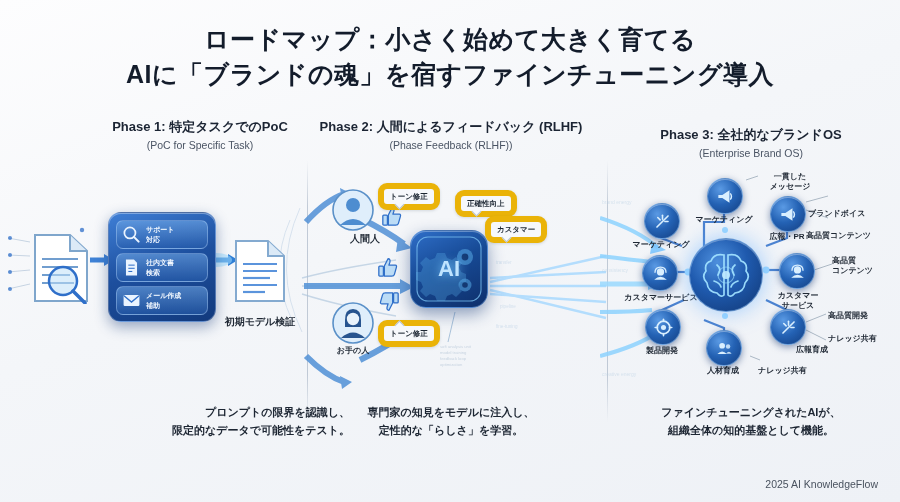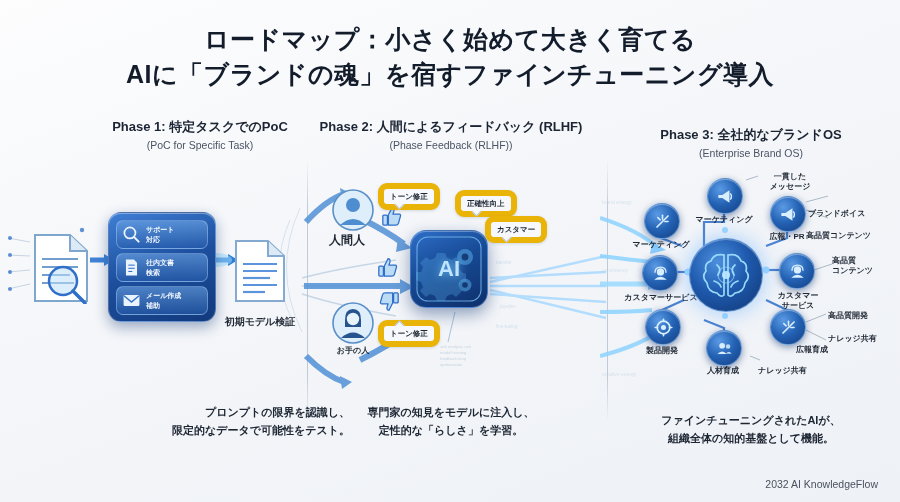--- a/index.html
+++ b/index.html
@@ -61,21 +61,21 @@
     display:flex;align-items:center;gap:5px;padding-left:5px;box-sizing:border-box;
   }
   .p1-item .ic{width:19px;height:19px;flex:0 0 19px;}
   .p1-item .tx{font-size:7px;font-weight:bold;color:#f2f8ff;line-height:1.3;white-space:pre-line;}
   #p1i1{top:7px;} #p1i2{top:40px;} #p1i3{top:73px;}
   #p1-out{left:232px;top:238px;width:56px;height:66px;}
   #p1-outlbl{left:214px;top:316px;width:92px;font-size:10px;}
 
   
   #p2-av1{left:332px;top:189px;width:42px;height:42px;}
-  #p2-av1l{left:321px;top:233px;width:52px;font-size:12px;}
+  #p2-av1l{left:339px;top:233px;width:52px;font-size:10px;}
   #p2-av2{left:332px;top:302px;width:42px;height:42px;}
   #p2-av2l{left:325px;top:346px;width:56px;font-size:8px;}
   #p2-core{
     left:410px;top:230px;width:76px;height:76px;border-radius:16px;
     background:linear-gradient(155deg,#2f6fc9 0%,#174a95 45%,#0e2f6b 100%);
     box-shadow:0 6px 16px rgba(16,52,112,.45), inset 0 1px 0 rgba(255,255,255,.3);
     border:1px solid rgba(150,200,255,.4);
   }
   #p2-core .aitxt{
     position:absolute;left:0;top:0;width:76px;height:76px;
@@ -474,17 +474,17 @@
   <div class="lbl" style="left:832px;top:256px;width:68px;white-space:pre-line;text-align:left;">高品質
 コンテンツ</div>
   <div class="lbl" style="left:828px;top:311px;width:76px;text-align:left;">高品質開発</div>
   <div class="lbl" style="left:828px;top:334px;width:76px;text-align:left;">ナレッジ共有</div>
   <div class="lbl" style="left:758px;top:366px;width:82px;text-align:left;">ナレッジ共有</div>
 
   <div class="caption" id="cap1" style="white-space:pre-line;text-align:right;">プロンプトの限界を認識し、
 限定的なデータで可能性をテスト。</div>
   <div class="caption" id="cap2" style="white-space:pre-line;">専門家の知見をモデルに注入し、
 定性的な「らしさ」を学習。</div>
-  <div class="caption" id="cap3" style="white-space:pre-line;margin-top:8px;">ファインチューニングされたAIが、
+  <div class="caption" id="cap3" style="white-space:pre-line;">ファインチューニングされたAIが、
 組織全体の知的基盤として機能。</div>
 
-  <div class="footer">2032 AI KnowledgeFlow</div>
+  <div class="footer">2025 AI KnowledgeFlow</div>
 </div>
 
 </body></html>

